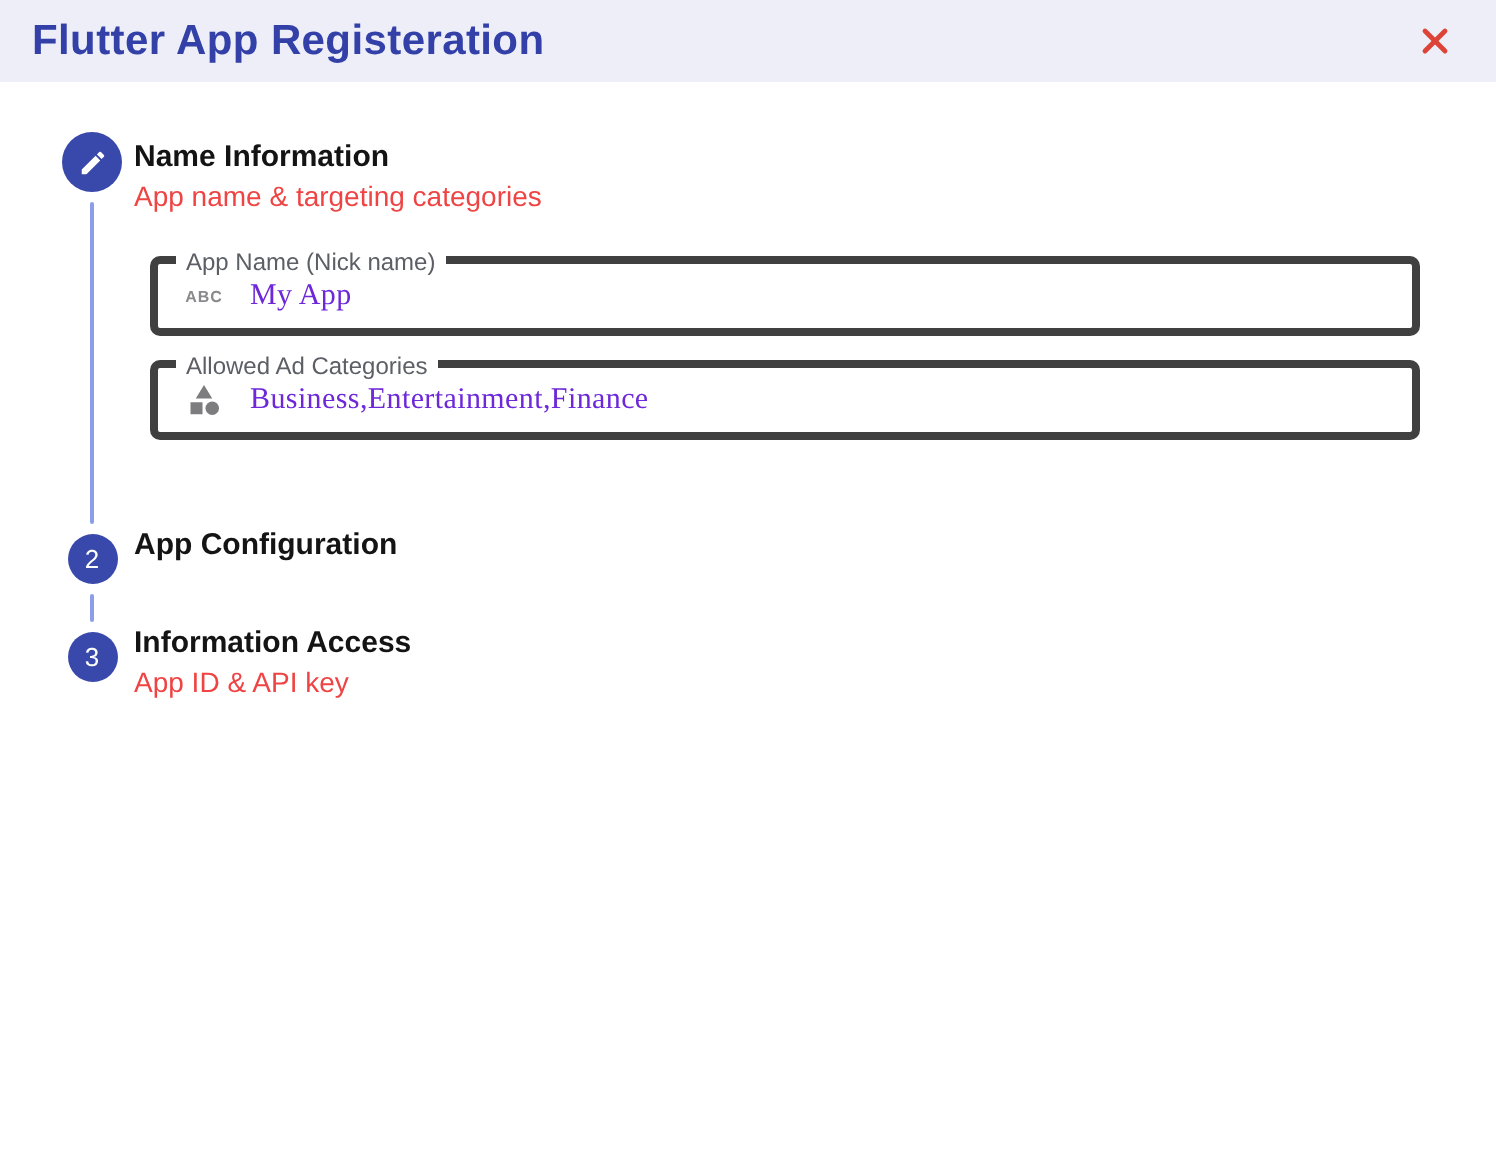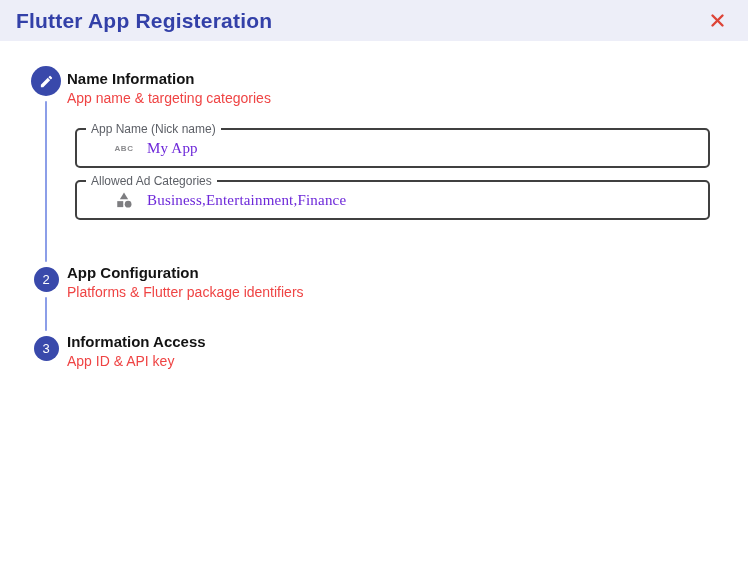--- a/index.html
+++ b/index.html
@@ -32,29 +32,29 @@
   .connector{width:2px;background:#8c9ee8;flex:1;margin:5px 0;border-radius:1px;}
   .step-content{margin-left:6px;flex:1;}
   .content-1{margin-top:0;padding-bottom:47px;}
   .content-23{margin-top:-3px;padding-bottom:35px;}
   .step-title{font-size:15px;font-weight:600;color:#141414;line-height:17px;}
   .content-1 .step-title{margin-top:4px;}
   .step-sub{font-size:14px;color:#ef4444;line-height:18px;margin-top:2px;}
   
   .form-area{margin-top:21px;margin-left:8px;width:635px;}
   .field{
-    position:relative;height:40px;border:2px solid #404040;border-radius:5px;background:#fff;
+    position:relative;height:40px;border:4px solid #404040;border-radius:5px;background:#fff;
     display:flex;align-items:center;padding:0 12px;box-sizing:border-box;
   }
   .field + .field{margin-top:12px;}
   .field-label{
     position:absolute;top:-7px;left:9px;background:#ffffff;padding:0 5px;
     font-size:12px;color:#5c5f66;line-height:13px;white-space:nowrap;
   }
-  .field-icon{width:22px;display:flex;align-items:center;justify-content:center;margin-right:12px;flex-shrink:0;color:#7d7d80;margin-left:24px;}
+  .field-icon{width:22px;display:flex;align-items:center;justify-content:center;margin-right:12px;flex-shrink:0;color:#7d7d80;}
   .abc-glyph{font-size:8px;font-weight:700;color:#8a8a8d;letter-spacing:.5px;}
   .field-input{
     flex:1;min-width:0;border:none;outline:none;background:transparent;
     font-family:Liberation Serif, serif;font-size:15px;color:#6d28d9;letter-spacing:.2px;padding:0;
   }
   .next-row{display:flex;justify-content:flex-end;margin-top:12px;}
   .next-btn{
     width:128px;height:33px;box-sizing:content-box;
     background:#ffffff;border:2px solid #3949ab;border-radius:6px;cursor:pointer;
     color:#3949ab;font-family:"Liberation Sans", sans-serif;font-size:13px;font-weight:700;letter-spacing:1.4px;
@@ -120,21 +120,20 @@
 
   <div class="step">
     <div class="icon-col">
       <div class="step-circle circle-sm">
         <span>2</span>
       </div>
       <div class="connector"></div>
     </div>
     <div class="step-content content-23">
       <div class="step-title">App Configuration</div>
-      <div class="step-sub">Platforms &amp; Flutter package identifiers</div>
     </div>
   </div>
 
   <div class="step">
     <div class="icon-col">
       <div class="step-circle circle-sm">
         <span>3</span>
       </div>
     </div>
     <div class="step-content" style="margin-top:-3px;">

